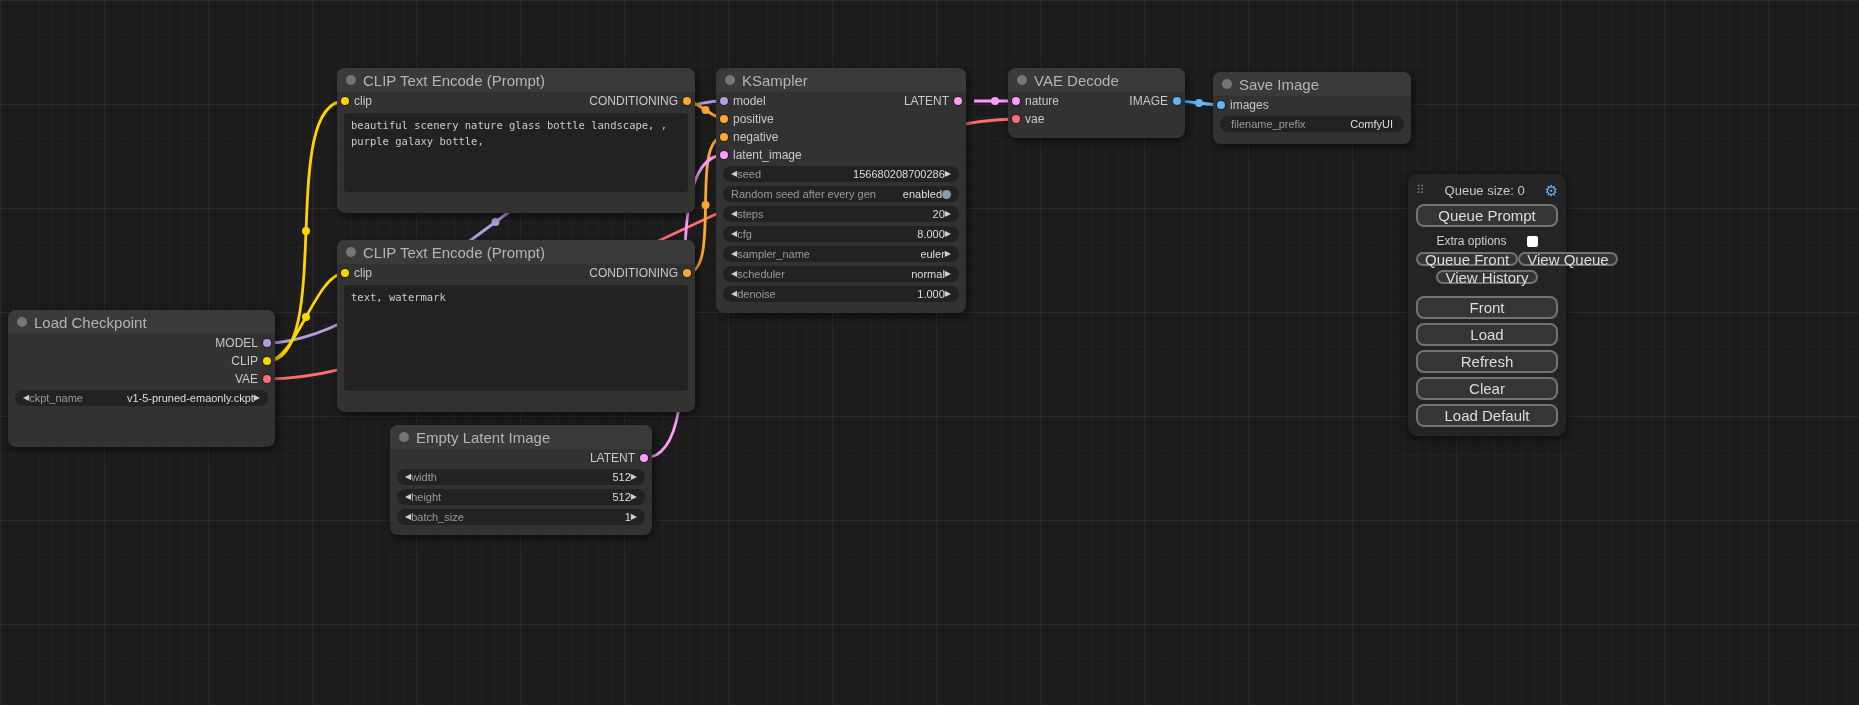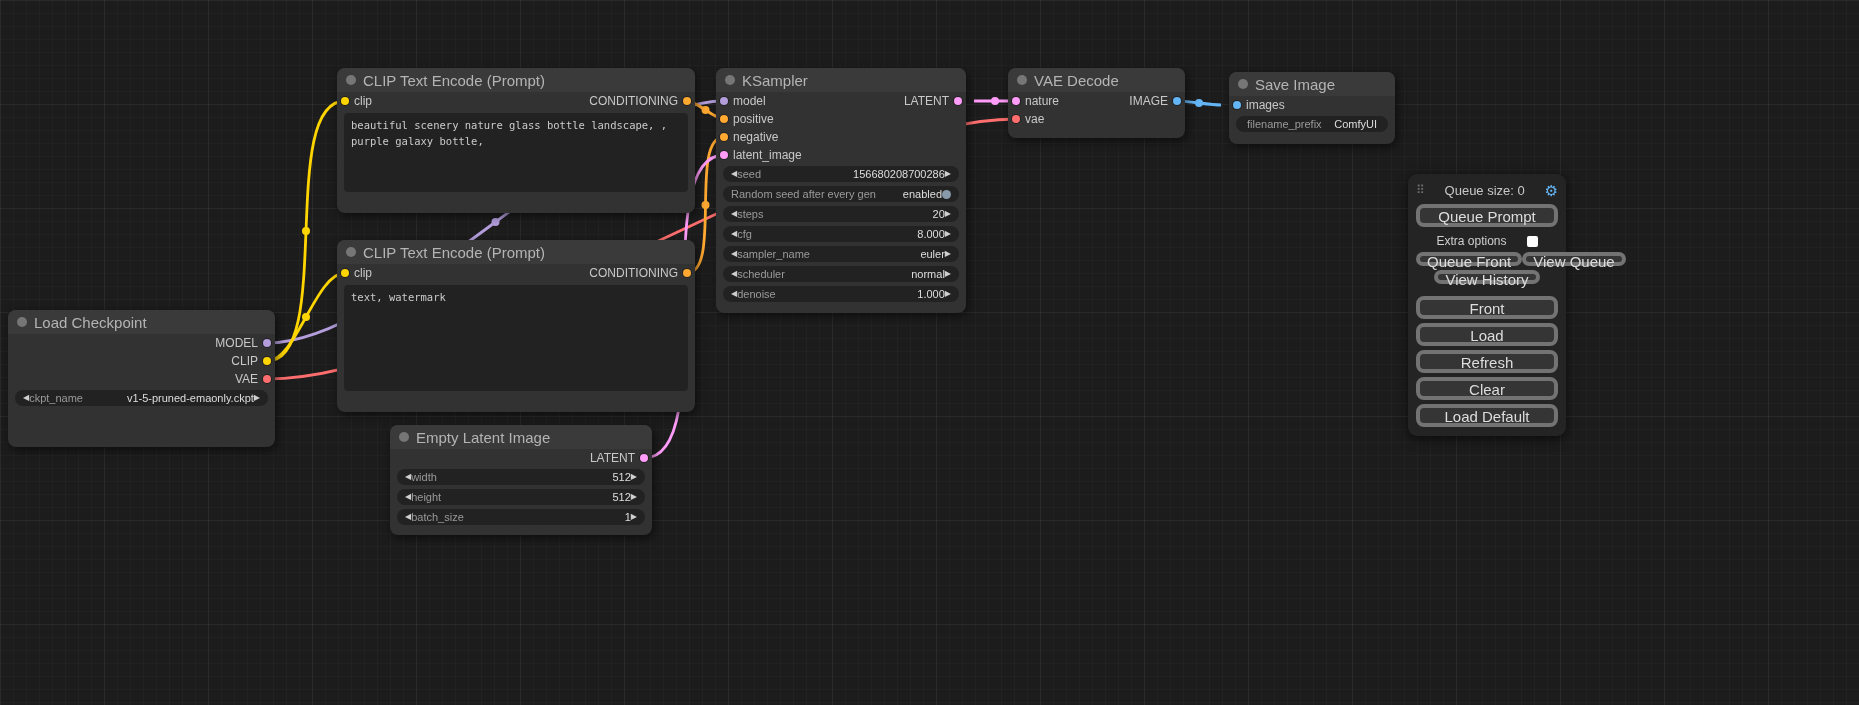--- a/index.html
+++ b/index.html
@@ -61,21 +61,21 @@
   #menu {
     position:absolute; left:1408px; top:174px; width:158px; z-index:5;
     background:#242424; border-radius:9px; box-shadow:0 3px 12px rgba(0,0,0,0.6);
     padding:6px 8px 9px; color:#cccccc;
   }
   .menu-header { display:flex; align-items:center; justify-content:space-between; height:20px; font-size:13px; }
   .drag-dots { color:#6e6e6e; font-size:12px; cursor:grab; }
   .queue-size { color:#c8c8c8; }
   .gear { font-size:15px; line-height:1; cursor:pointer; }
   .btn {
-    display:block; width:100%; background:#353535; border:4px solid #737373; border-radius:8px;
+    display:block; width:100%; background:#353535; border:2px solid #737373; border-radius:8px;
     color:#dddddd; font-family:"Liberation Sans", sans-serif; cursor:pointer; text-align:center;
   }
   .btn.big { height:23px; font-size:15px; margin-top:4px; }
   .extra-row { display:flex; align-items:center; justify-content:center; gap:20px; margin-top:7px; font-size:12px; color:#cfcfcf; }
   .checkbox { width:11px; height:11px; background:#ffffff; border-radius:2px; display:inline-block; cursor:pointer; }
   .small-row { display:flex; justify-content:space-between; margin-top:4px; }
   .small-row.center { justify-content:center; }
   .btn.small { width:auto; flex:0 0 auto; height:14px; font-size:15px; padding:0 7px; border-radius:7px; margin:0; line-height:12px; }
   .gap { height:8px; }
 </style>
@@ -268,21 +268,21 @@
             <span class="slot-label in">nature</span>
             <span class="slot-label out">IMAGE</span>
             <span class="slot-dot out" style="background: rgb(100, 181, 246);"></span>
           </div>
           <div class="slot-row">
             <span class="slot-dot in" style="background: rgb(255, 110, 110);"></span>
             <span class="slot-label in">vae</span>
           </div>
         </div>
       </div>
-      <div class="node" style="left: 1213px; top: 72px; width: 166px; height: 72px; margin-left: 16px;">
+      <div class="node" style="left: 1213px; top: 72px; width: 198px; height: 72px;">
         <div class="node-title">
           <span class="title-dot"></span>
           <span class="title-text">Save Image</span>
         </div>
         <div class="node-body">
           <div class="slot-row">
             <span class="slot-dot in" style="background: rgb(100, 181, 246);"></span>
             <span class="slot-label in">images</span>
           </div>
           <div class="widget text">

